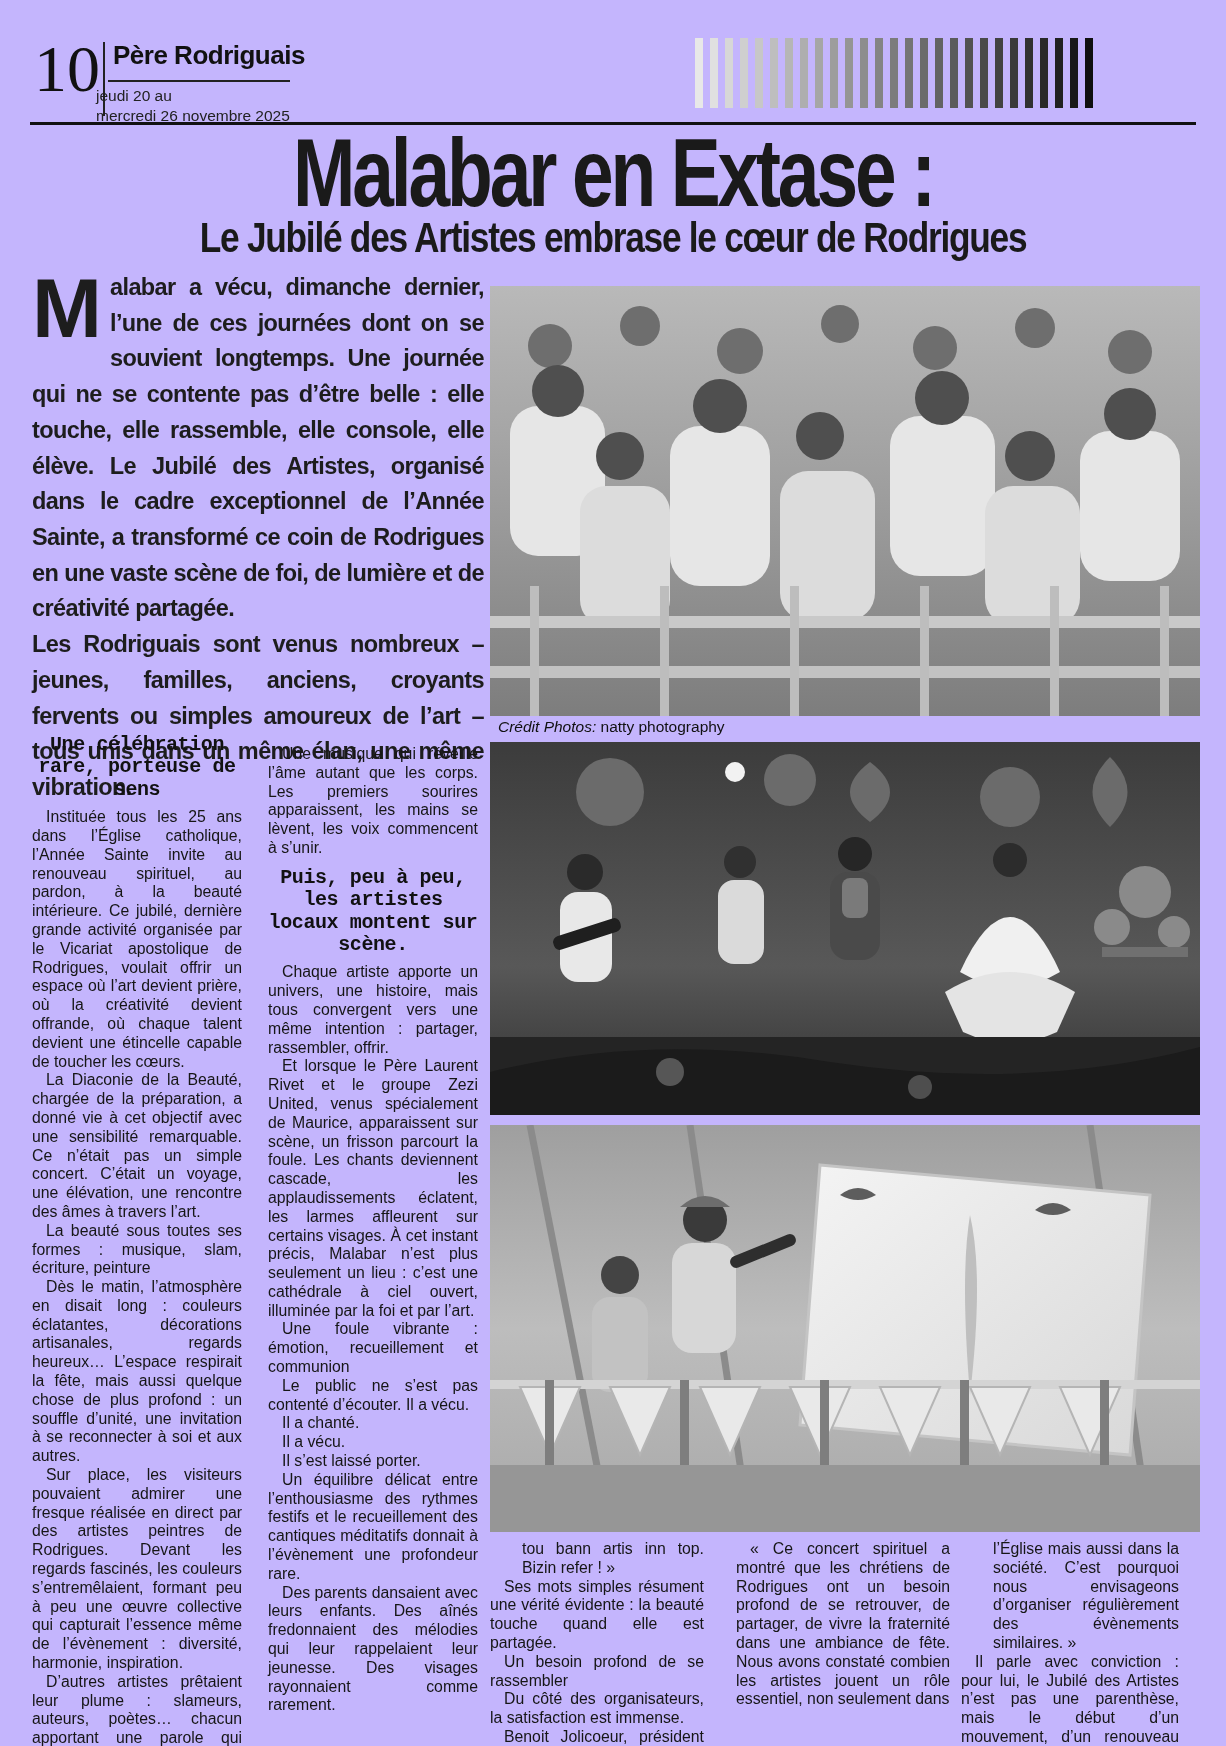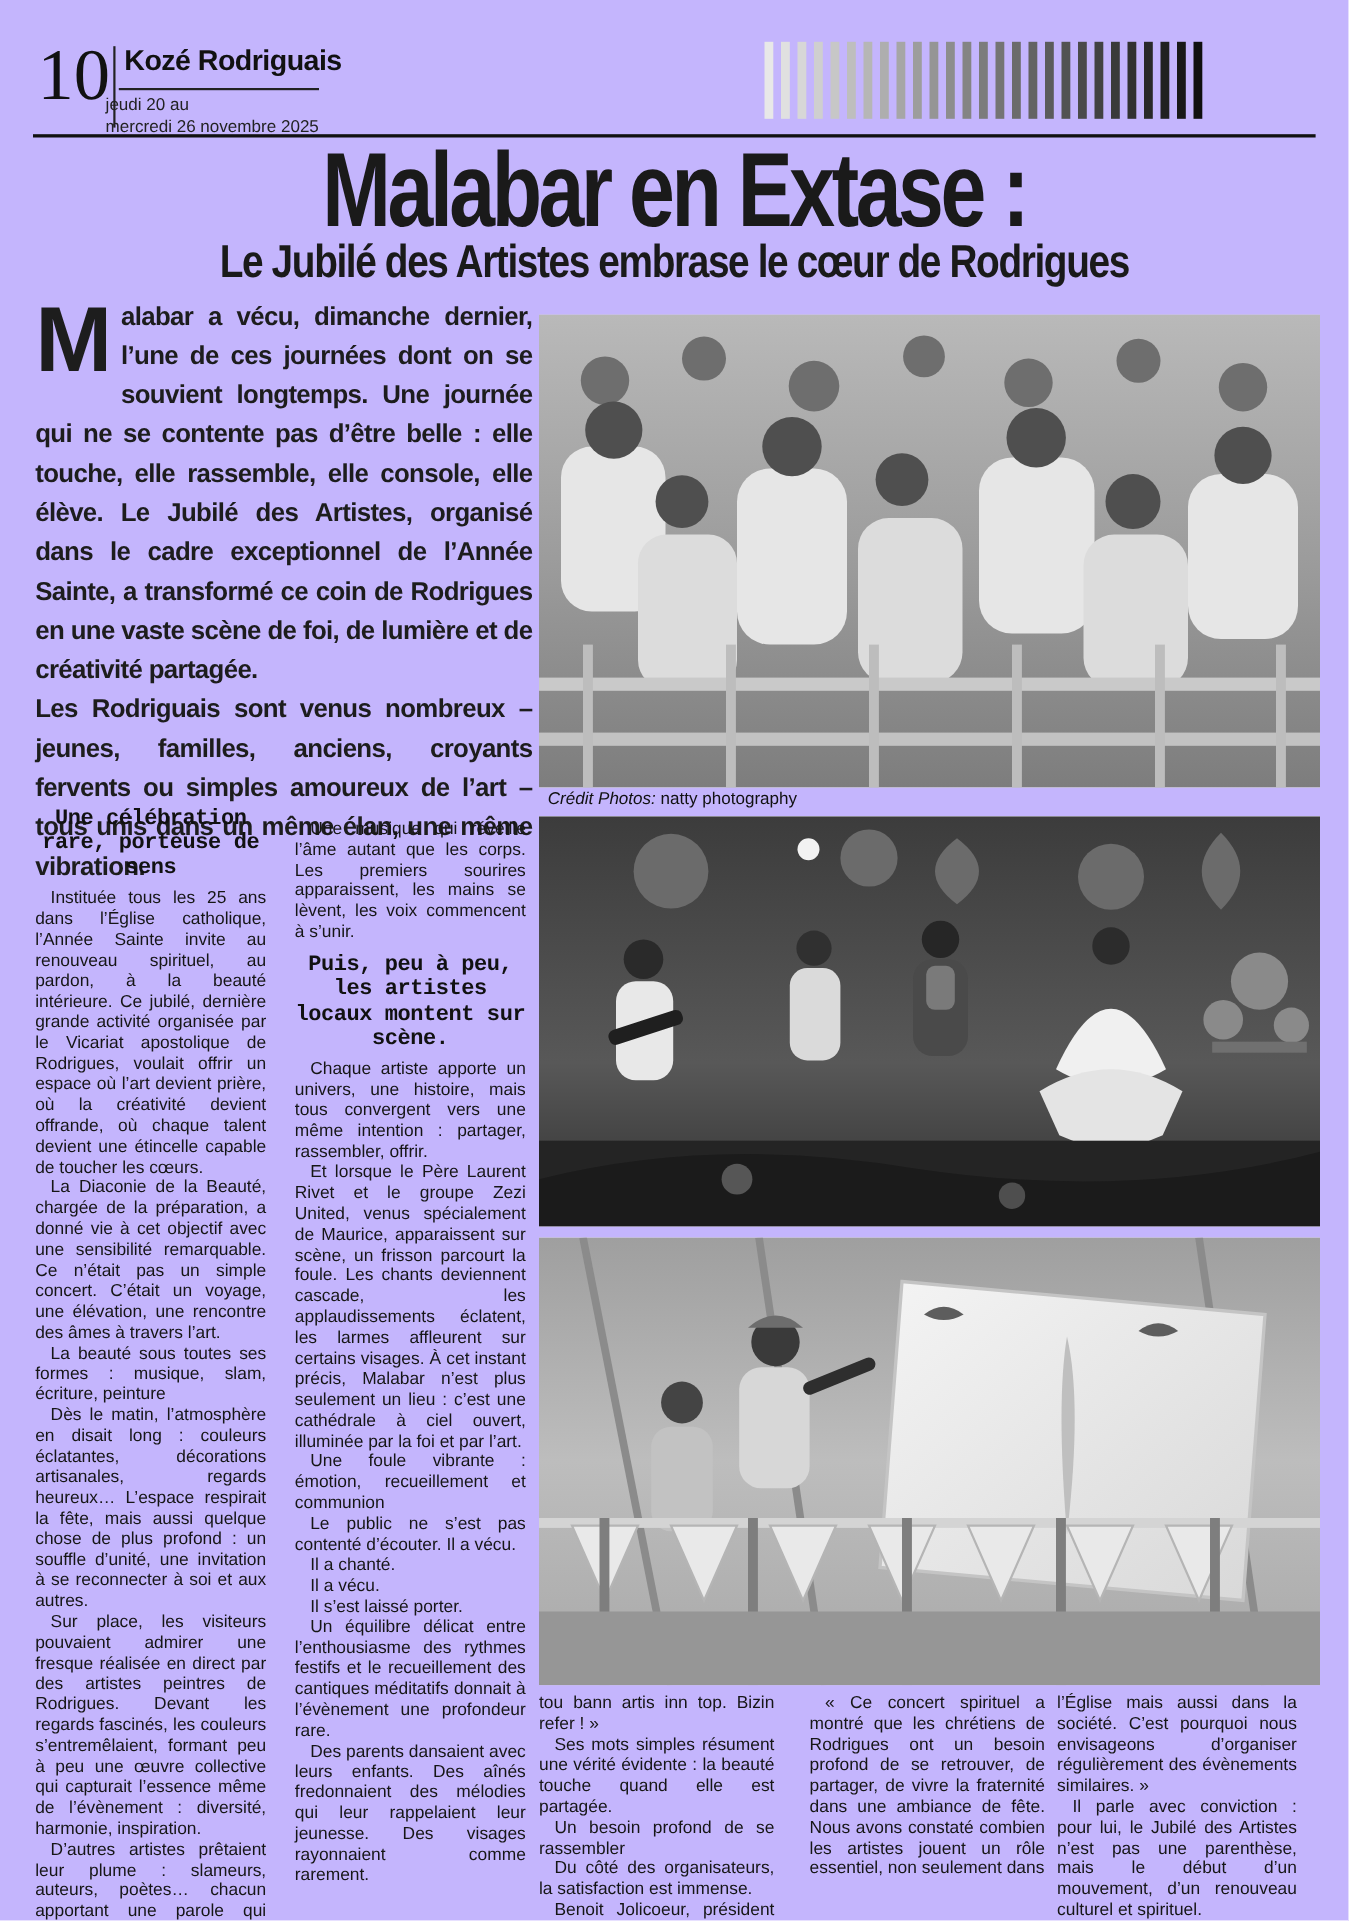--- a/index.html
+++ b/index.html
@@ -34,38 +34,38 @@
   figure{margin:0;position:absolute;background:#cfcfcf;overflow:hidden;}
   .photo1{left:490px;top:286px;width:710px;height:430px;}
   .caption{position:absolute;left:498px;top:718px;font-size:15.5px;color:#111;}
   .caption .lab{font-style:italic;font-weight:normal;}
   .photo2{left:490px;top:742px;width:710px;height:373px;}
   .photo3{left:490px;top:1125px;width:710px;height:407px;}
   figure svg{display:block;width:100%;height:100%;}
   
   .col{position:absolute;font-size:15.8px;line-height:1.19;text-align:justify;color:#161616;}
   .col p{margin:0;text-indent:14px;}
-  .col p.cont{text-indent:0;}
+  .col p.cont{text-indent:0;margin-left:32px;}
   .subhead{font-weight:bold;font-size:20px;line-height:1.12;letter-spacing:-0.4px;
            margin:9px 0 7px;text-align:center;color:#111;font-family:Liberation Mono, monospace;}
   .subhead.first{margin-top:0;}
   .col1{left:32px;top:734px;width:210px;}
   .col2{left:268px;top:745px;width:210px;}
   .colA{left:490px;top:1540px;width:214px;}
   .colB{left:736px;top:1540px;width:214px;}
   .colC{left:961px;top:1540px;width:218px;}
 </style>
 </head>
 <body>
 
 <div class="page">
 
   <div class="pageno">10</div>
   <div class="vrule"></div>
-  <div class="masthead">Kozé Rodriguais</div>
+  <div class="masthead">Père Rodriguais</div>
   <div class="masthead-rule"></div>
   <div class="dates">
     <div>jeudi 20 au</div>
     <div>mercredi 26 novembre 2025</div>
   </div>
   <div class="barcode">
       <div class="bar" style="background: rgb(232, 232, 232);"></div>
       <div class="bar" style="background: rgb(224, 224, 224);"></div>
       <div class="bar" style="background: rgb(215, 215, 215);"></div>
       <div class="bar" style="background: rgb(207, 207, 207);"></div>

